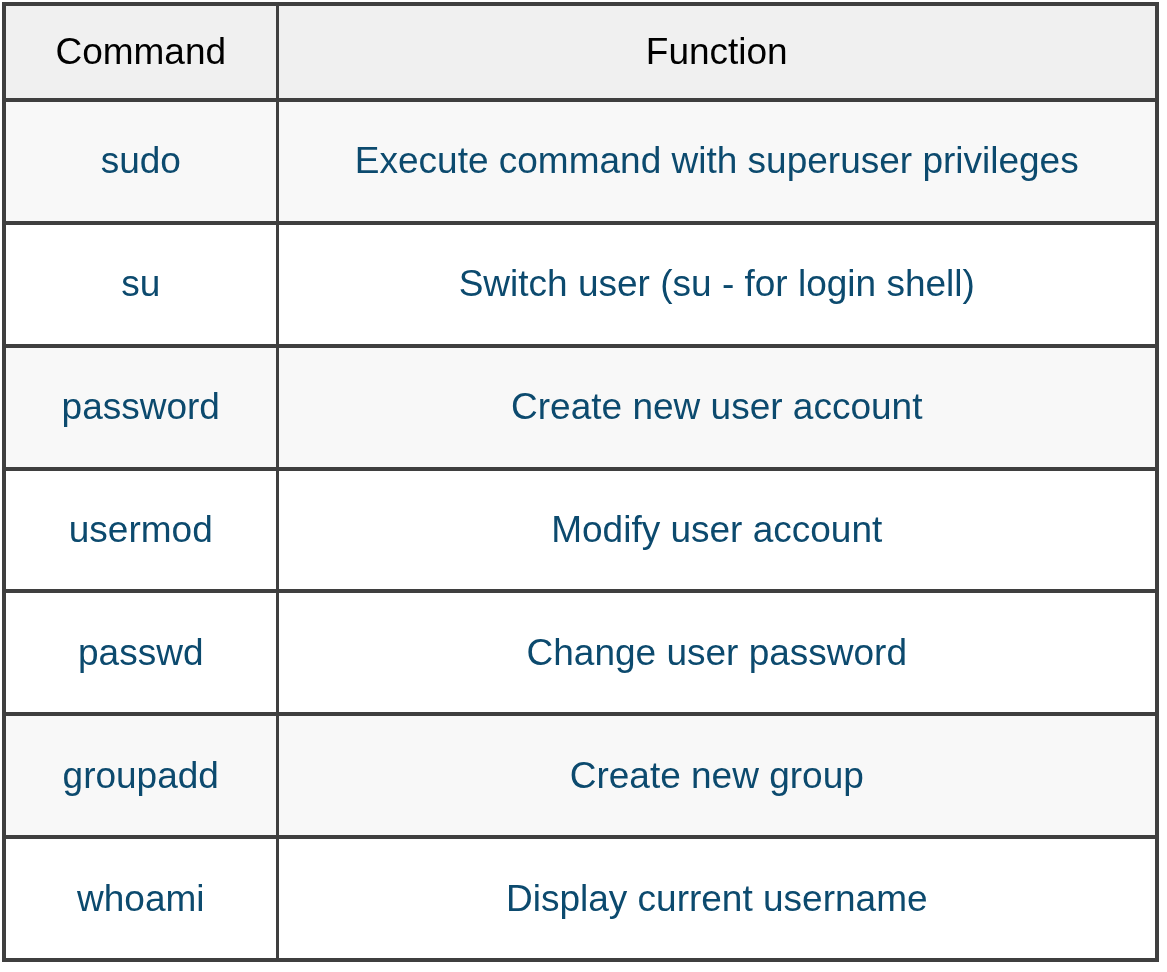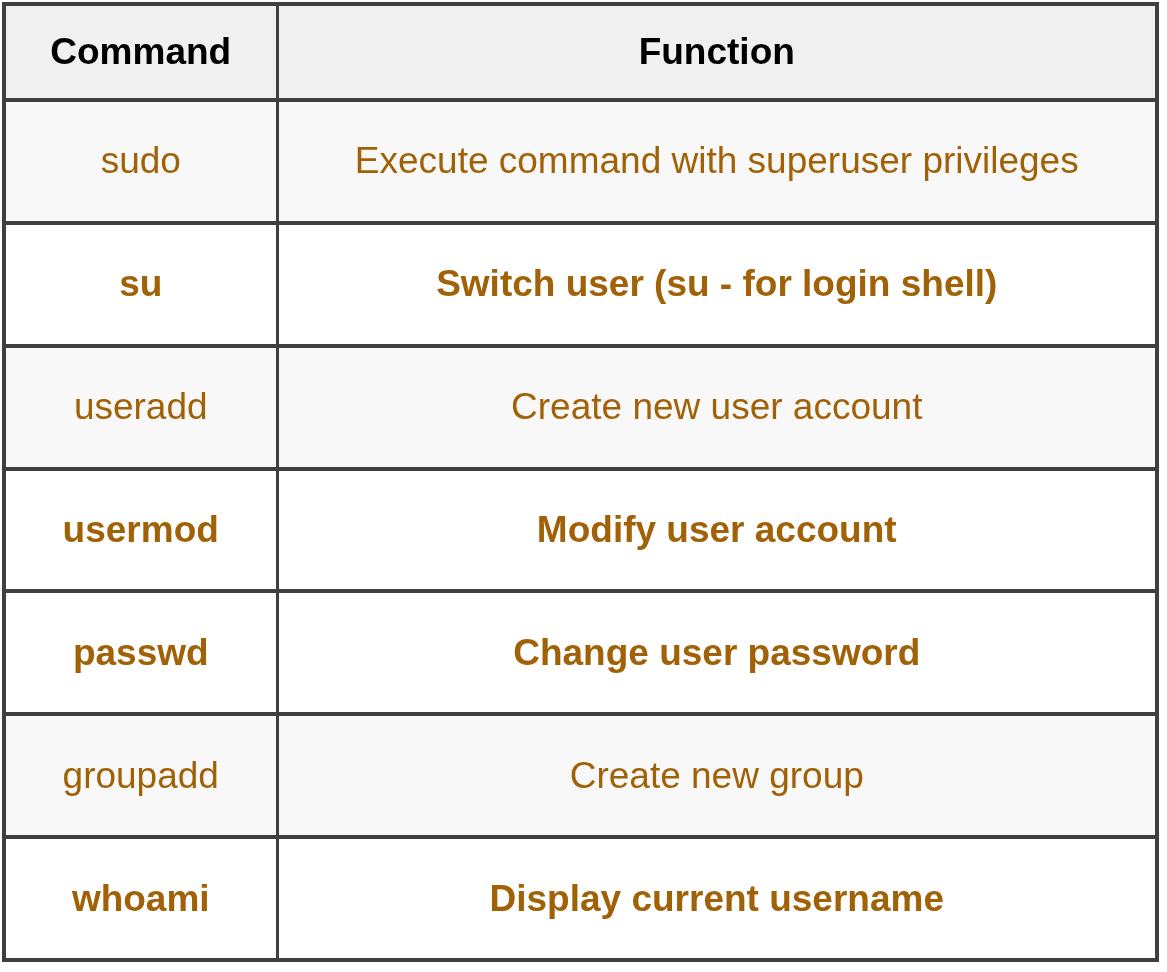--- a/index.html
+++ b/index.html
@@ -30,49 +30,49 @@
     table-layout: fixed;
     border: 4px solid #3f3f3f;
     background: #ffffff;
   }
 
   table.cmd-table col.col-command { width: 273px; }
   table.cmd-table col.col-function { width: auto; }
 
   thead th {
     background: #f0f0f0;
-    font-weight: bold;
+    font-weight: normal;
     font-size: 37px;
     color: #000000;
     text-align: center;
     vertical-align: middle;
     height: 92px;
     padding: 0 10px;
     border-right: 3px solid #3f3f3f;
     border-bottom: 4px solid #3f3f3f;
   }
   thead th:last-child { border-right: none; }
 
   tbody td {
     font-size: 37px;
-    color: #a16207;
+    color: #0c4a6e;
     text-align: center;
     vertical-align: middle;
     height: 87px;
     padding: 0 10px;
     border-right: 3px solid #3f3f3f;
     border-bottom: 4px solid #3f3f3f;
     white-space: nowrap;
     overflow: hidden;
   }
   tbody td:last-child { border-right: none; }
   tbody tr:last-child td { border-bottom: none; }
 
   tbody tr.row-odd td { background: #f8f8f8; }
-  tbody tr.row-even td { background: #ffffff; font-weight: bold; }
+  tbody tr.row-even td { background: #ffffff; }
 </style>
 </head>
 <body>
 
 <div id="table-wrap">
   <table class="cmd-table">
     <colgroup>
       <col class="col-command">
       <col class="col-function">
     </colgroup>
@@ -85,21 +85,21 @@
     <tbody id="table-body">
         <tr class="row-odd">
           <td>sudo</td>
           <td>Execute command with superuser privileges</td>
         </tr>
         <tr class="row-even">
           <td>su</td>
           <td>Switch user (su - for login shell)</td>
         </tr>
         <tr class="row-odd">
-          <td>useradd</td>
+          <td>password</td>
           <td>Create new user account</td>
         </tr>
         <tr class="row-even">
           <td>usermod</td>
           <td>Modify user account</td>
         </tr>
         <tr class="row-even">
           <td>passwd</td>
           <td>Change user password</td>
         </tr>

